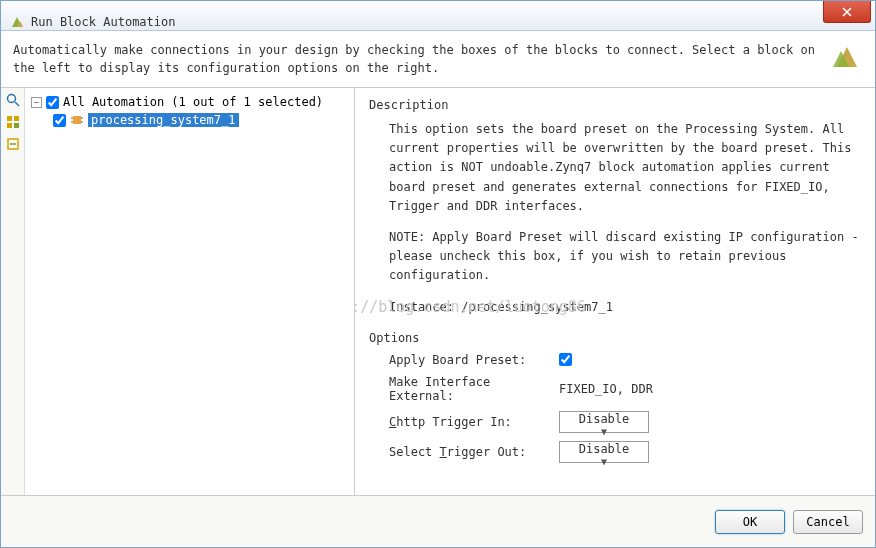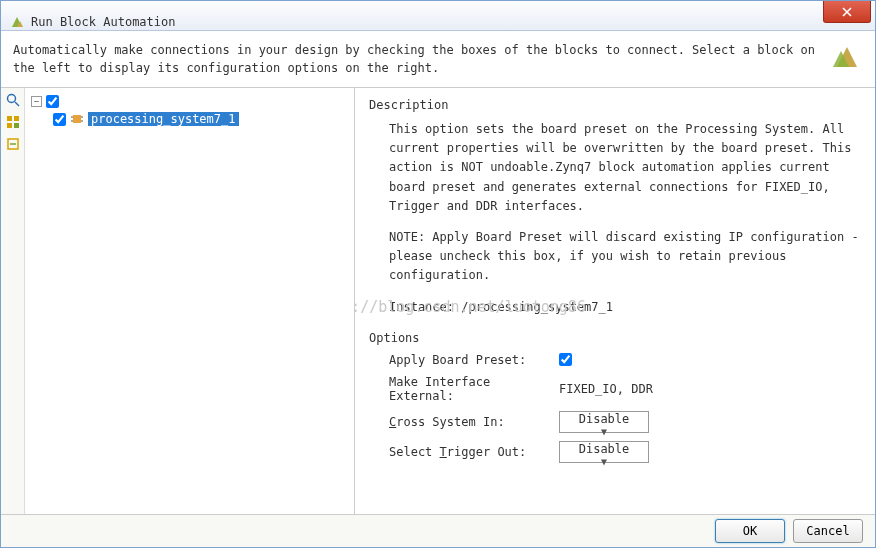--- a/index.html
+++ b/index.html
@@ -28,21 +28,21 @@
     .desc-body { margin-left: 20px; line-height: 1.6; margin-bottom: 14px; }
     .desc-body p { margin-bottom: 12px; }
     .options { margin-top: 6px; }
     .opt-row { display: flex; align-items: center; margin: 8px 0 8px 20px; }
     .opt-label { width: 170px; }
     .opt-label .underline { text-decoration: underline; }
     .opt-value { }
     .combo { display: inline-flex; align-items: center; border: 1px solid #999; background: #fff; height: 22px; width: 90px; padding: 0 4px; justify-content: space-between; cursor: pointer; flex-direction: column; }
     .combo-arrow { font-size: 10px; color: #555; }
     .watermark { position: absolute; top: 210px; left: -40px; color: #c8c8c8; font-size: 15px; font-family: monospace; pointer-events: none; }
-    .footer { height: 33px; border-top: 1px solid #ccc; display: flex; align-items: center; justify-content: flex-end; padding: 16px 12px; gap: 8px; background: #f8f8f4; }
+    .footer { height: 52px; border-top: 1px solid #ccc; display: flex; align-items: center; justify-content: flex-end; padding: 16px 12px; gap: 8px; background: #f8f8f4; }
     .btn { min-width: 70px; height: 24px; border: 1px solid #999; background: linear-gradient(#fdfdfd, #e8e8e8); border-radius: 3px; padding: 0 12px; cursor: pointer; font-family: monospace; font-size: 12px; }
     .btn.default { border: 1px solid #3c7fb1; box-shadow: 0 0 2px #6fb7e8; }
   </style>
 </head>
 <body>
 
 <div class="window">
   <div class="titlebar">
     <svg class="titlebar-icon" viewBox="0 0 16 16">
         <polygon points="3,13 8,3 13,13" fill="#8bb33b"></polygon>
@@ -79,20 +79,21 @@
       <svg class="tool-icon" viewBox="0 0 16 16">
           <rect x="3" y="3" width="10" height="10" fill="none" stroke="#d6a400" stroke-width="1.5"></rect>
           <line x1="5" y1="8" x2="11" y2="8" stroke="#7aa32e" stroke-width="1.5"></line>
         </svg>
     </div>
 
     <div class="tree-panel">
       <div class="tree-item">
         <span class="tree-expand">−</span>
         <input type="checkbox" class="tree-check" checked="" style="">
+        <span>All Automation (1 out of 1 selected)</span>
       </div>
       <div class="tree-item child">
         <input type="checkbox" class="tree-check" checked="" style="">
         <span class="tree-ip-icon">
           <svg viewBox="0 0 14 14">
               <rect x="3" y="3" width="8" height="8" fill="#e8a33d"></rect>
               <line x1="1" y1="5" x2="3" y2="5" stroke="#555"></line>
               <line x1="1" y1="9" x2="3" y2="9" stroke="#555"></line>
               <line x1="11" y1="5" x2="13" y2="5" stroke="#555"></line>
               <line x1="11" y1="9" x2="13" y2="9" stroke="#555"></line>
@@ -118,21 +119,21 @@
           <span class="opt-label">Apply Board Preset:</span>
           <input type="checkbox" checked="" style="">
         </div>
 
         <div class="opt-row">
           <span class="opt-label">Make Interface External:</span>
           <span class="opt-value">FIXED_IO, DDR</span>
         </div>
 
         <div class="opt-row">
-          <span class="opt-label"><span class="underline">C</span><span>ross System In:</span></span>
+          <span class="opt-label"><span class="underline">C</span><span>http Trigger In:</span></span>
           <span class="combo">
             <span>Disable</span>
             <span class="combo-arrow">▼</span>
           </span>
         </div>
 
         <div class="opt-row">
           <span class="opt-label"><span>Select </span><span class="underline">T</span><span>rigger Out:</span></span>
           <span class="combo">
             <span>Disable</span>

